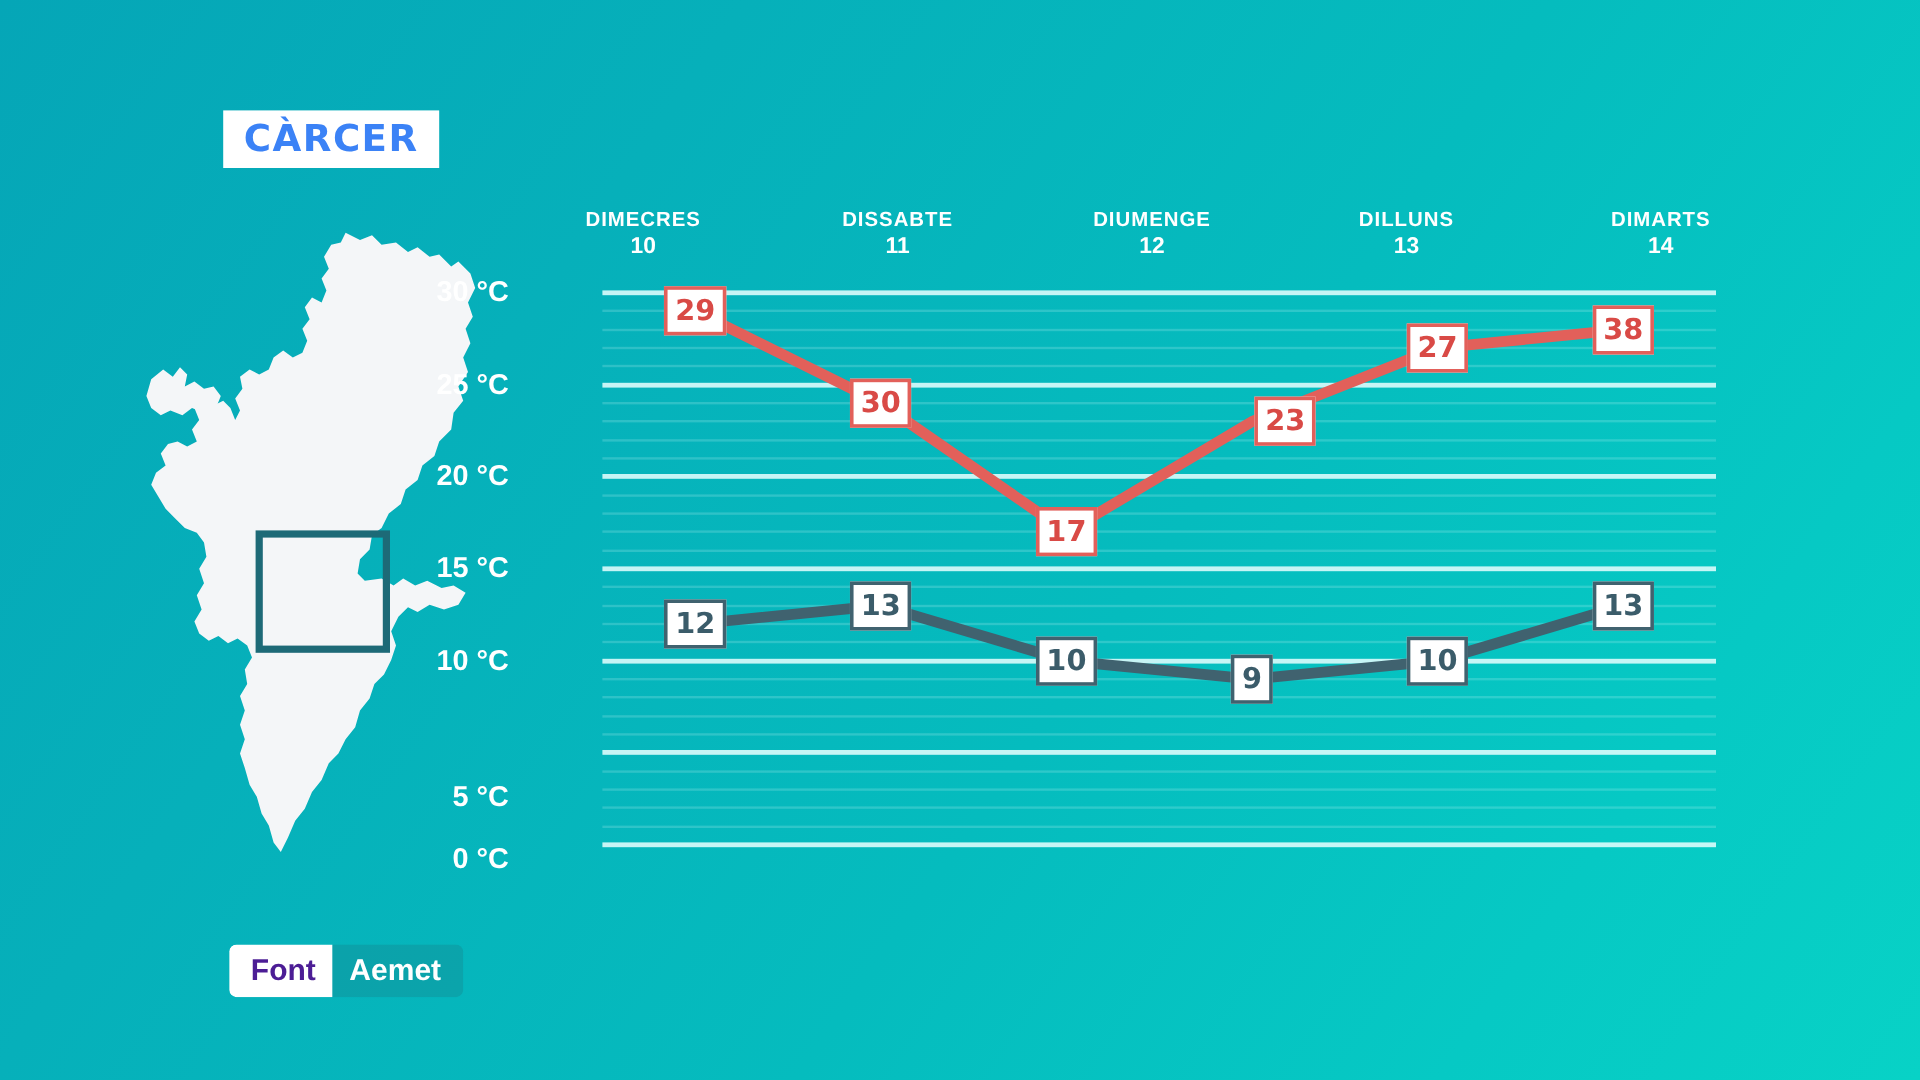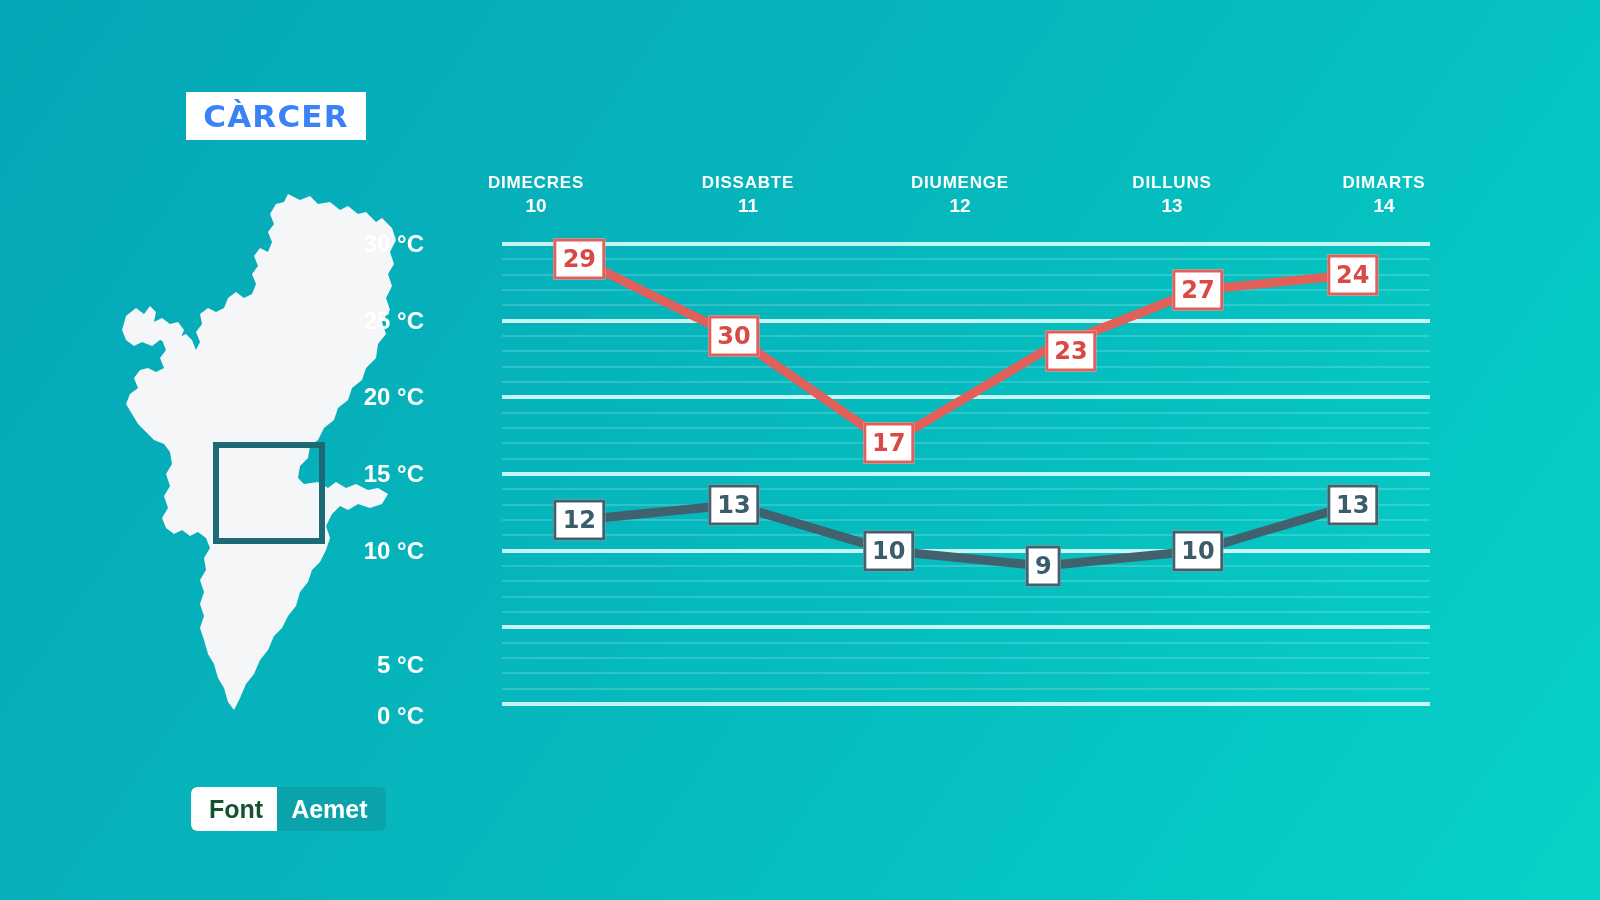--- a/index.html
+++ b/index.html
@@ -52,21 +52,21 @@
     left: 191px;
     top: 787px;
     height: 44px;
     display: flex;
     align-items: stretch;
     border-radius: 6px;
     overflow: hidden;
   }
   #source-badge .src-left {
     background: #ffffff;
-    color: #14532d;
+    color: #4c1d95;
     font-size: 25px;
     font-weight: bold;
     display: flex;
     align-items: center;
     padding: 0 14px 0 18px;
     border-radius: 6px 0 0 6px;
   }
   #source-badge .src-right {
     background: rgba(22,128,138,0.34);
     color: #ffffff;
@@ -294,21 +294,21 @@
       <svg id="series-svg" viewBox="0 0 1060 470" preserveAspectRatio="none">
           <polyline points="149.33333333333331,25.333333333333314 304,102 458.66666666666663,209.33333333333331 613.3333333333333,117.33333333333331 768,56 922.6666666666666,40.666666666666686" fill="none" stroke="#e2605a" stroke-width="9" stroke-linejoin="round" stroke-linecap="round"></polyline>
           <polyline points="149.33333333333331,286 304,270.66666666666663 458.66666666666663,316.6666666666667 613.3333333333333,332 768,316.6666666666667 922.6666666666666,270.66666666666663" fill="none" stroke="#40626f" stroke-width="9" stroke-linejoin="round" stroke-linecap="round"></polyline>
         </svg>
       <div id="labels-layer">
           <div class="pt-label max" style="left: 149.333px; top: 25.3333px;">29</div>
           <div class="pt-label max" style="left: 304px; top: 102px;">30</div>
           <div class="pt-label max" style="left: 458.667px; top: 209.333px;">17</div>
           <div class="pt-label max" style="left: 641px; top: 117.333px;">23</div>
           <div class="pt-label max" style="left: 768px; top: 56px;">27</div>
-          <div class="pt-label max" style="left: 922.667px; top: 40.6667px;">24</div>
+          <div class="pt-label max" style="left: 922.667px; top: 40.6667px;">38</div>
           <div class="pt-label min" style="left: 149.333px; top: 286px;">12</div>
           <div class="pt-label min" style="left: 304px; top: 270.667px;">13</div>
           <div class="pt-label min" style="left: 458.667px; top: 316.667px;">10</div>
           <div class="pt-label min" style="left: 613.333px; top: 332px;">9</div>
           <div class="pt-label min" style="left: 768px; top: 316.667px;">10</div>
           <div class="pt-label min" style="left: 922.667px; top: 270.667px;">13</div>
         </div>
     </div>
 
   </div>

